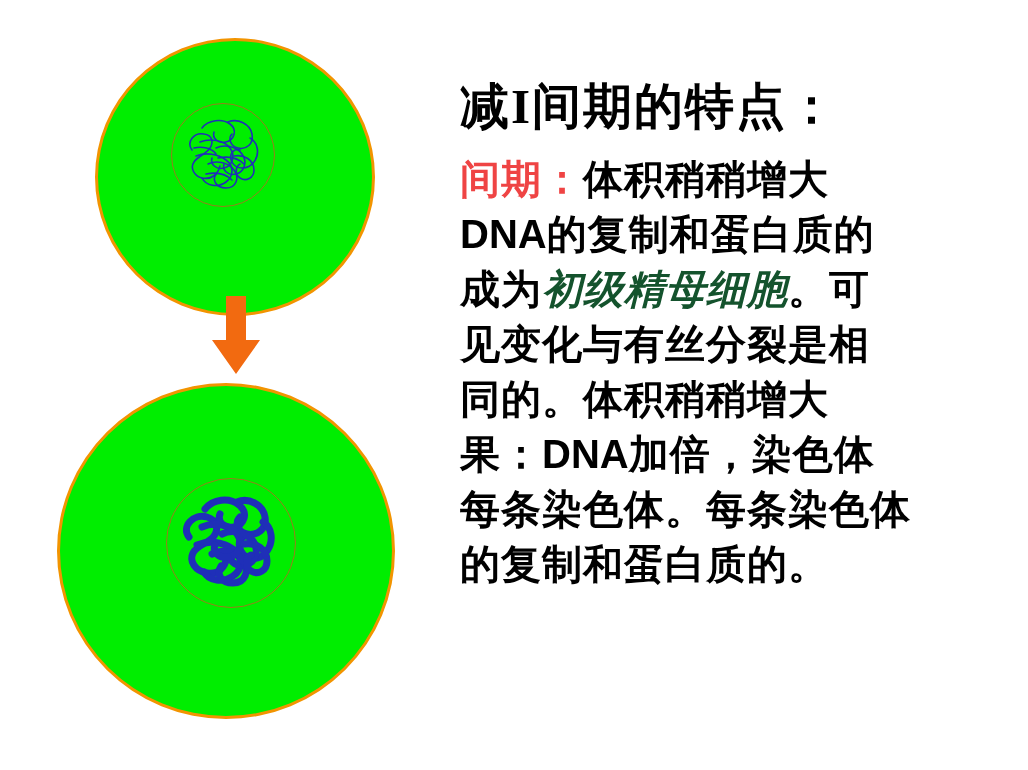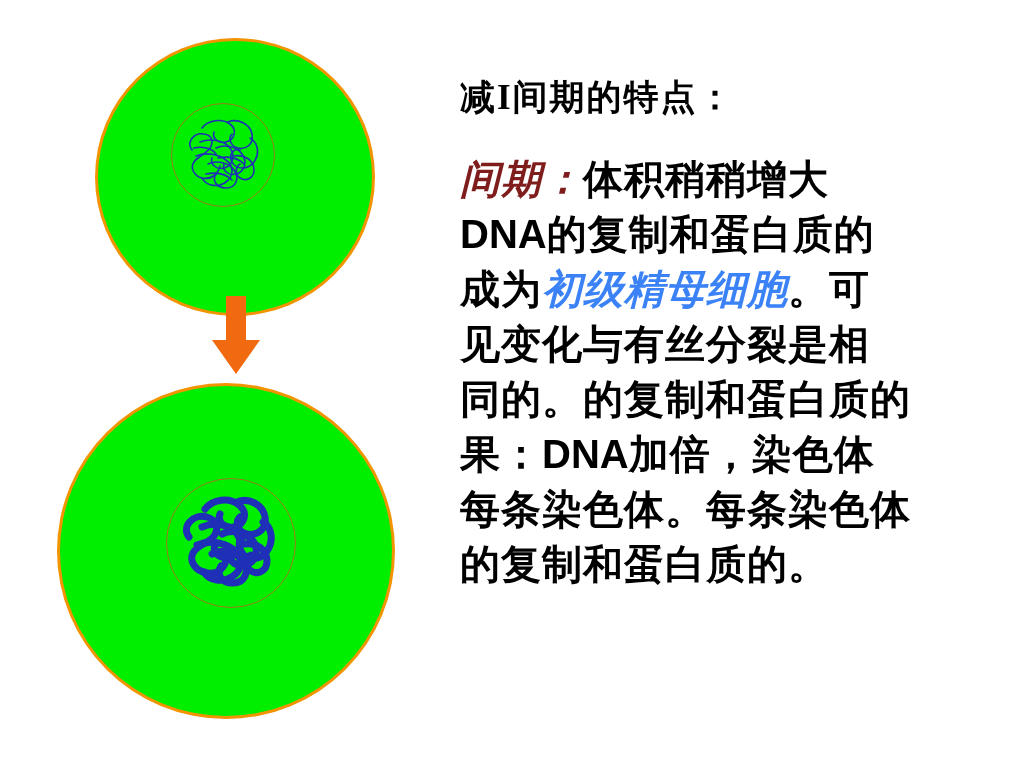--- a/index.html
+++ b/index.html
@@ -90,21 +90,21 @@
     position: absolute;
     left: 440px;
     top: 0;
     width: 588px;
     height: 770px;
   }
   #title-line {
     position: absolute;
     left: 20px;
     top: 74px;
-    font-size: 35px;
+    font-size: 49px;
     font-weight: bold;
     color: #000000;
     letter-spacing: 2px;
     white-space: nowrap;
     font-family: "Liberation Serif", "DejaVu Serif", serif;
   }
   #body-block {
     position: absolute;
     left: 20px;
     top: 152px;
@@ -113,22 +113,22 @@
   .body-line {
     height: 55px;
     line-height: 55px;
     font-size: 40px;
     font-weight: bold;
     color: #000000;
     white-space: nowrap;
     letter-spacing: 1px;
   }
   .seg { display: inline; }
-  .seg-red   { color: #7f1d1d; font-style: italic; }
-  .seg-blue  { color: #3b82f6; font-style: italic; }
+  .seg-red   { color: #ef4444; }
+  .seg-blue  { color: #14532d; font-style: italic; }
   .seg-latin { font-family: "Liberation Sans", sans-serif; font-weight: bold; letter-spacing: 0; }
 </style>
 </head>
 <body>
 
 <div id="slide">
 
   <div id="diagram">
 
     <div class="cell" id="cell-top">
@@ -171,20 +171,20 @@
     </div>
   </div>
 
   <div id="text-col">
     <div id="title-line">减I间期的特点：</div>
     <div id="body-block">
         <div class="body-line"><span class="seg seg-red">间期：</span><span class="seg ">体积稍稍增大</span></div>
         <div class="body-line"><span class="seg seg-latin">DNA</span><span class="seg ">的复制和蛋白质的</span></div>
         <div class="body-line"><span class="seg ">成为</span><span class="seg seg-blue">初级精母细胞</span><span class="seg ">。可</span></div>
         <div class="body-line"><span class="seg ">见变化与有丝分裂是相</span></div>
-        <div class="body-line"><span class="seg ">同的。的复制和蛋白质的</span></div>
+        <div class="body-line"><span class="seg ">同的。体积稍稍增大</span></div>
         <div class="body-line"><span class="seg ">果：</span><span class="seg seg-latin">DNA</span><span class="seg ">加倍，染色体</span></div>
         <div class="body-line"><span class="seg ">每条染色体。每条染色体</span></div>
         <div class="body-line"><span class="seg ">的复制和蛋白质的。</span></div>
       </div>
   </div>
 
 </div>
 
 </body></html>

